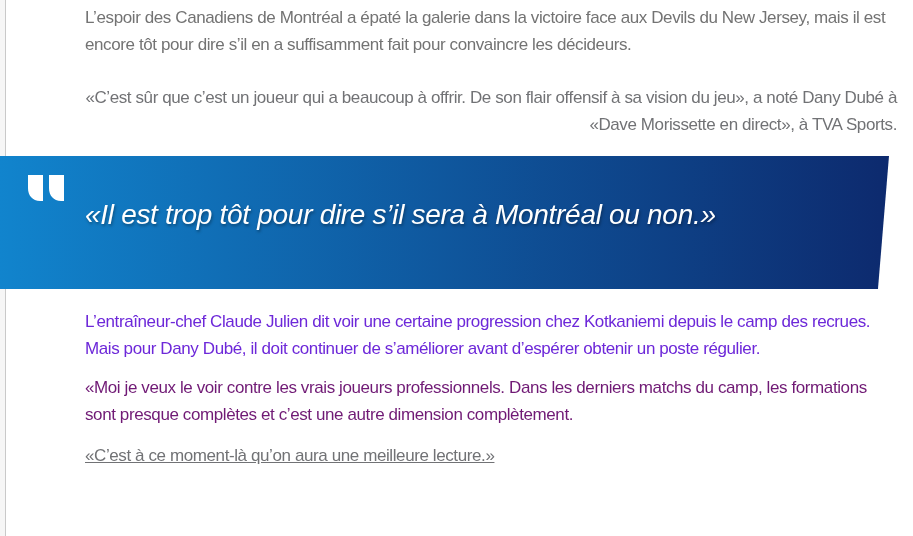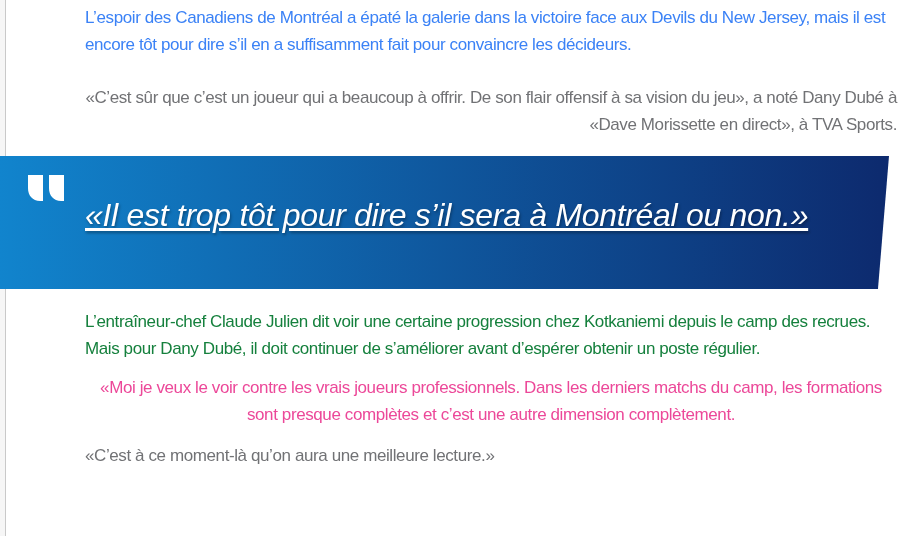--- a/index.html
+++ b/index.html
@@ -54,51 +54,50 @@
   .quote-icon {
     position: absolute;
     left: 28px; top: 19px;
     width: 37px; height: 27px;
     display: block;
   }
   .quote-text {
     position: absolute;
     left: 85px; top: 42px;
     width: 780px;
-    font-size: 32px;
+    font-size: 28px;
     line-height: 34px;
     font-style: italic;
     font-stretch: condensed;
     letter-spacing: -0.3px;
     color: #ffffff;
     text-shadow: 1px 2px 3px rgba(0,0,0,0.35);
-    text-decoration: underline;
   }
 </style>
 </head>
 <body>
 
 <div class="page">
   <div class="page-edge"></div>
 
   <div class="content">
 
-    <p class="body-p" style="color: #3b82f6;">L’espoir des Canadiens de Montréal a épaté la galerie dans la victoire face aux Devils du New Jersey, mais il est encore tôt pour dire s’il en a suffisamment fait pour convaincre les décideurs.</p>
+    <p class="body-p" style="color: #737373;">L’espoir des Canadiens de Montréal a épaté la galerie dans la victoire face aux Devils du New Jersey, mais il est encore tôt pour dire s’il en a suffisamment fait pour convaincre les décideurs.</p>
 
     <p class="body-p mt-p2" style="color: rgb(113, 114, 117);">«C’est sûr que c’est un joueur qui a beaucoup à offrir. De son flair offensif à sa vision du jeu», a noté Dany Dubé à «Dave Morissette en direct», à TVA Sports.</p>
 
 
     <div class="quote-block">
       <svg class="quote-icon" viewBox="0 0 37 27" xmlns="http://www.w3.org/2000/svg" aria-hidden="true">
         <path d="M0 0 H15 V26 H12 C4.5 26 0 20.5 0 13 Z" fill="#ffffff"></path>
         <path d="M21 0 H36 V26 H33 C25.5 26 21 20.5 21 13 Z" fill="#ffffff"></path>
       </svg>
       <div class="quote-text">«Il est trop tôt pour dire s’il sera à Montréal ou non.»</div>
     </div>
 
-    <p class="body-p mt-p4" style="color: #15803d;">L’entraîneur-chef Claude Julien dit voir une certaine progression chez Kotkaniemi depuis le camp des recrues. Mais pour Dany Dubé, il doit continuer de s’améliorer avant d’espérer obtenir un poste régulier.</p>
+    <p class="body-p mt-p4" style="color: #6d28d9;">L’entraîneur-chef Claude Julien dit voir une certaine progression chez Kotkaniemi depuis le camp des recrues. Mais pour Dany Dubé, il doit continuer de s’améliorer avant d’espérer obtenir un poste régulier.</p>
 
-    <p class="body-p mt-p5" style="color: #ec4899; text-align: center;">«Moi je veux le voir contre les vrais joueurs professionnels. Dans les derniers matchs du camp, les formations sont presque complètes et c’est une autre dimension complètement.</p>
+    <p class="body-p mt-p5" style="color: #701a75;">«Moi je veux le voir contre les vrais joueurs professionnels. Dans les derniers matchs du camp, les formations sont presque complètes et c’est une autre dimension complètement.</p>
 
-    <p class="body-p mt-p6" style="color: rgb(113, 114, 117);">«C’est à ce moment-là qu’on aura une meilleure lecture.»</p>
+    <p class="body-p mt-p6" style="color: rgb(113, 114, 117); text-decoration: underline;">«C’est à ce moment-là qu’on aura une meilleure lecture.»</p>
 
   </div>
 </div>
 
 </body></html>

